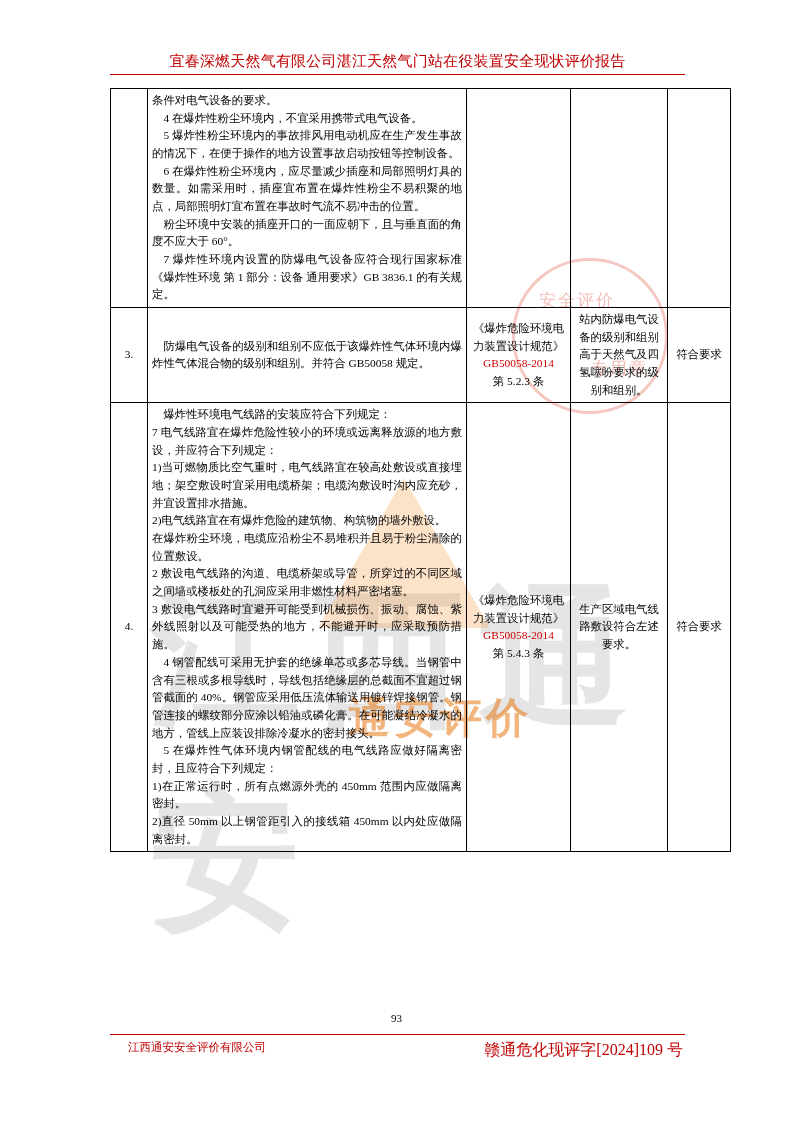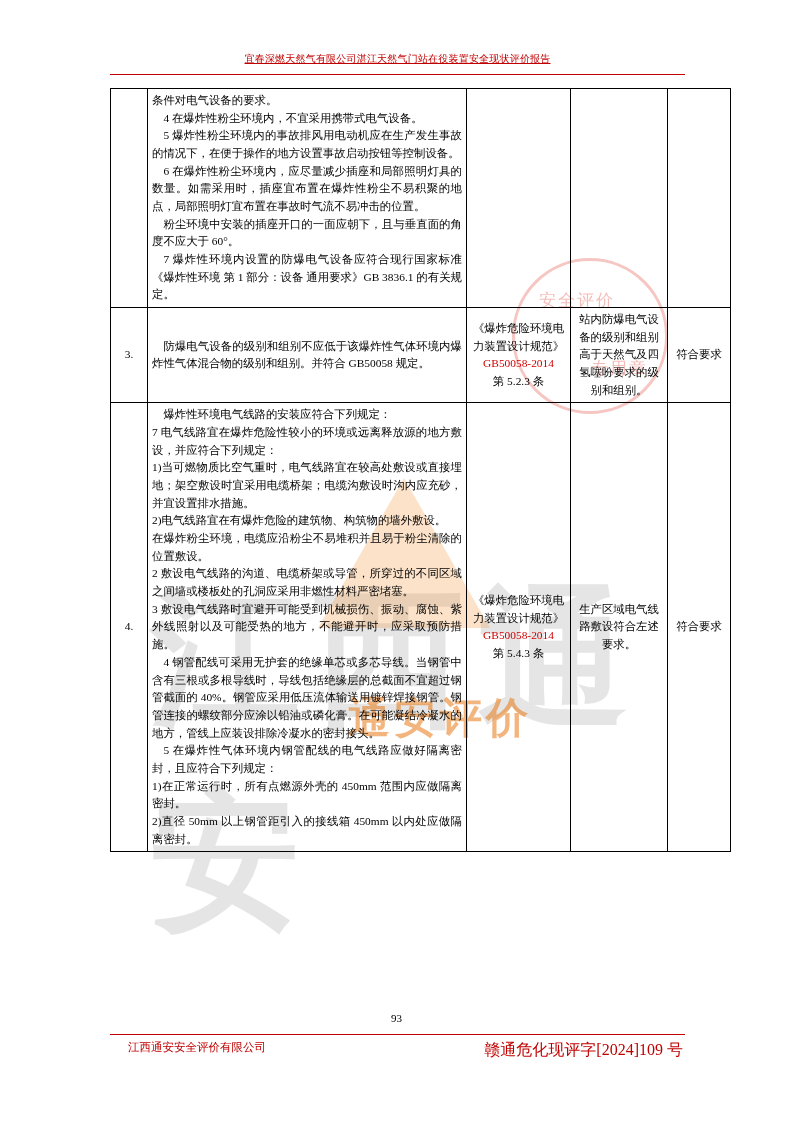--- a/index.html
+++ b/index.html
@@ -23,25 +23,24 @@
     box-sizing: border-box;
   }
 
   
   .header {
     position: absolute;
     left: 110px;
     top: 52px;
     width: 575px;
     text-align: center;
-    font-size: 10px;
+    font-size: 15px;
     color: #c00000;
     letter-spacing: 0.2px;
     white-space: nowrap;
-    text-decoration: underline;
   }
   .header-rule {
     position: absolute;
     left: 110px;
     top: 74px;
     width: 575px;
     height: 0;
     border-top: 1px solid #c00000;
   }
 

